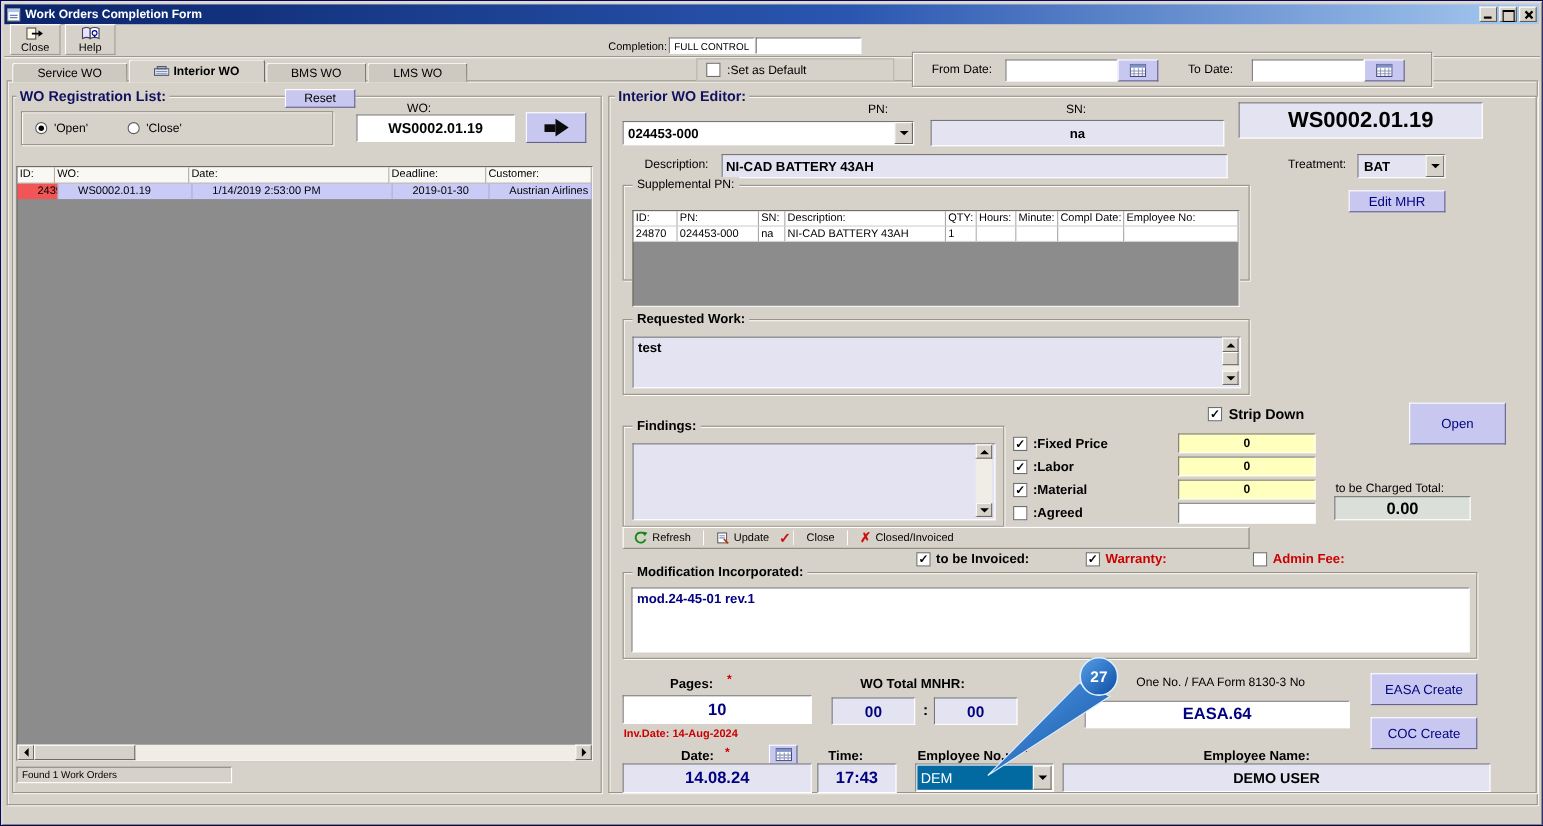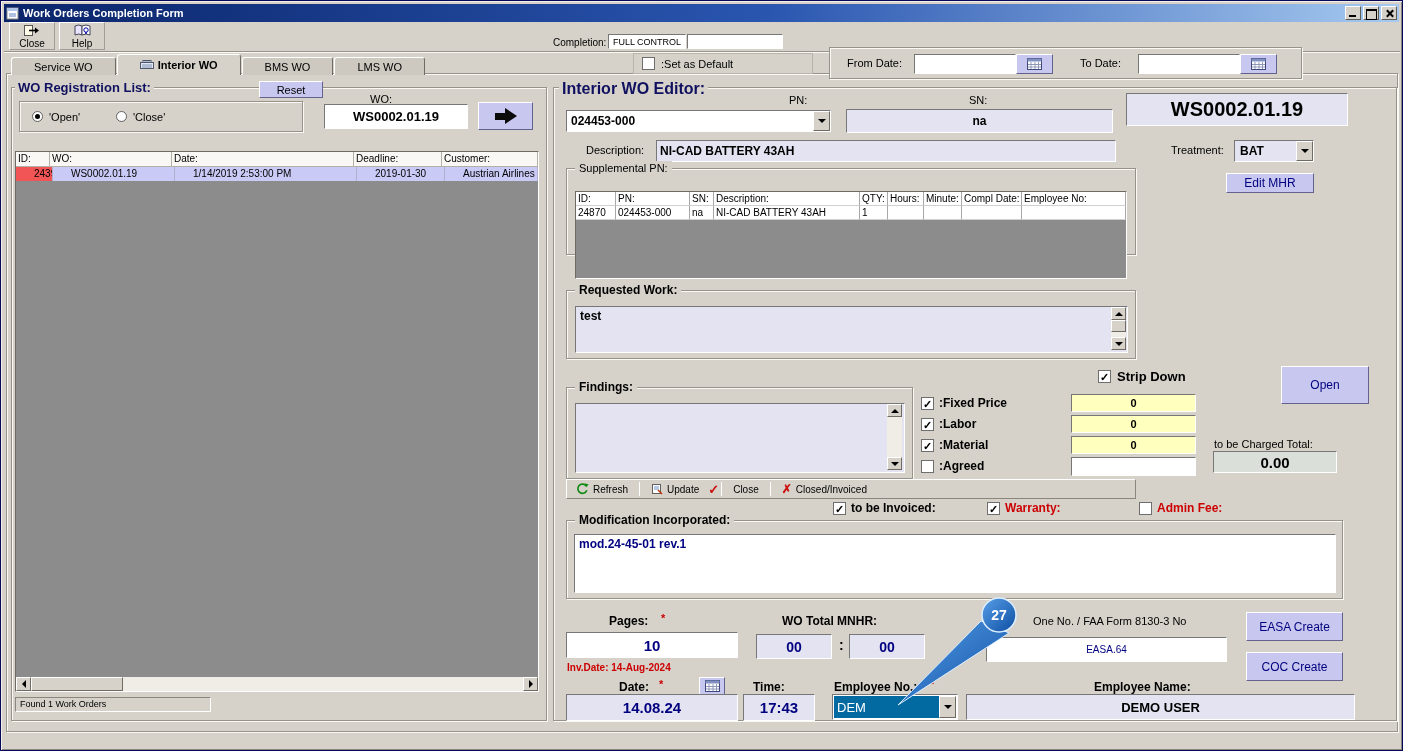--- a/index.html
+++ b/index.html
@@ -203,21 +203,21 @@
       <span class="thumb" style="width:92px;height:14px"></span>
       <span class="fill"></span>
       <span class="sb" style="width:15px;height:14px">
           <span class="tr"></span>
         </span>
     </div>
   </div>
   <div class="abs" style="left:14px;top:696px;width:196px;height:15px;border-top:1px solid #8a867e;border-left:1px solid #8a867e;border-right:1px solid #fff;border-bottom:1px solid #fff;font-size:9px;line-height:13px;padding-left:4px">Found 1 Work Orders</div>
 
   <div class="grp" style="left:552px;top:86px;width:844px;height:634px"></div>
-  <span class="lb" style="left:558px;top:79px;font-weight:bold;font-size:16px;color:#101060;background:#d6d2ca;padding:0 3px;z-index:2">Interior WO Editor:</span>
+  <span class="lb" style="left:558px;top:79px;font-weight:bold;font-size:13px;color:#101060;background:#d6d2ca;padding:0 3px;z-index:2">Interior WO Editor:</span>
 
   <span class="lb" style="left:788px;top:93px">PN:</span>
   <div class="fld wh" style="left:565px;top:109px;width:265px;height:22px;padding:0 0 0 4px;font-weight:bold;font-size:12px">
     <span>024453-000</span>
     <span class="ddb">
         <span class="td"></span>
       </span>
   </div>
   <span class="lb" style="left:968px;top:93px">SN:</span>
   <div class="fld cen" style="left:845px;top:108px;width:267px;height:24px;font-weight:bold;font-size:12px">na</div>
@@ -358,21 +358,21 @@
   </div>
 
   <span class="lb b12" style="left:608px;top:613px">Pages:</span>
   <span class="lb rd" style="left:660px;top:611px;font-weight:bold">*</span>
   <div class="fld wh cen" style="left:565px;top:631px;width:172px;height:26px;color:#000080;font-weight:bold;font-size:15px">10</div>
   <span class="lb b12" style="left:781px;top:613px">WO Total MNHR:</span>
   <div class="fld cen" style="left:755px;top:633px;width:76px;height:25px;color:#000080;font-weight:bold;font-size:14px">00</div>
   <span class="lb" style="left:838px;top:636px;font-weight:bold;font-size:14px">:</span>
   <div class="fld cen" style="left:848px;top:633px;width:76px;height:25px;color:#000080;font-weight:bold;font-size:14px">00</div>
   <span class="lb" style="left:1032px;top:614px">One No. / FAA Form 8130-3 No</span>
-  <div class="fld wh cen" style="left:985px;top:636px;width:241px;height:25px;color:#000080;font-weight:normal;font-size:10px">EASA.64</div>
+  <div class="fld wh cen" style="left:985px;top:636px;width:241px;height:25px;color:#000080;font-weight:bold;font-size:15px">EASA.64</div>
   <div class="btn nv" style="left:1245px;top:611px;width:97px;height:29px">
       <span>EASA Create</span>
     </div>
   <div class="btn nv" style="left:1245px;top:651px;width:97px;height:29px">
       <span>COC Create</span>
     </div>
   <span class="lb rd" style="left:566px;top:661px;font-weight:bold;font-size:10px">Inv.Date: 14-Aug-2024</span>
 
   <span class="lb b12" style="left:618px;top:679px">Date:</span>
   <span class="lb rd" style="left:658px;top:677px;font-weight:bold">*</span>

